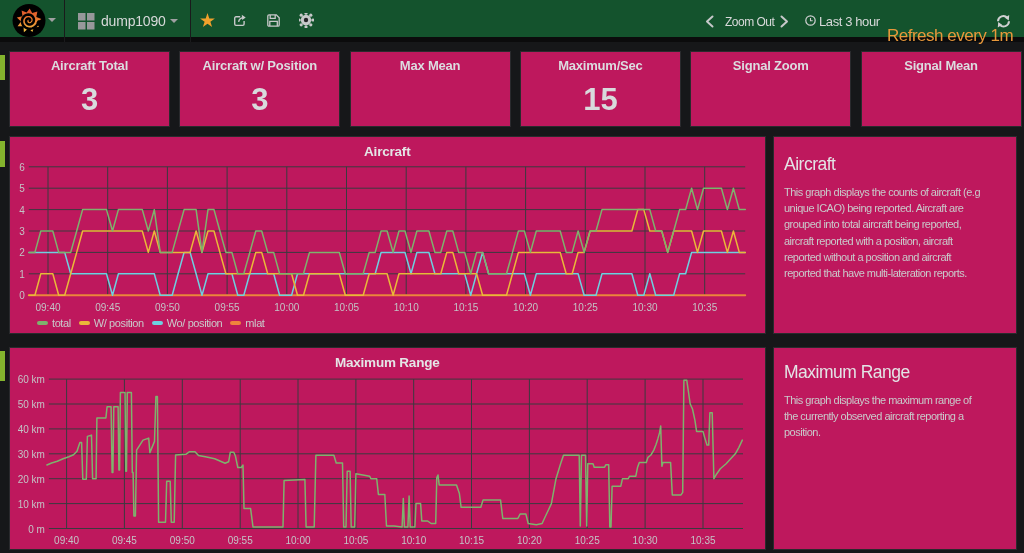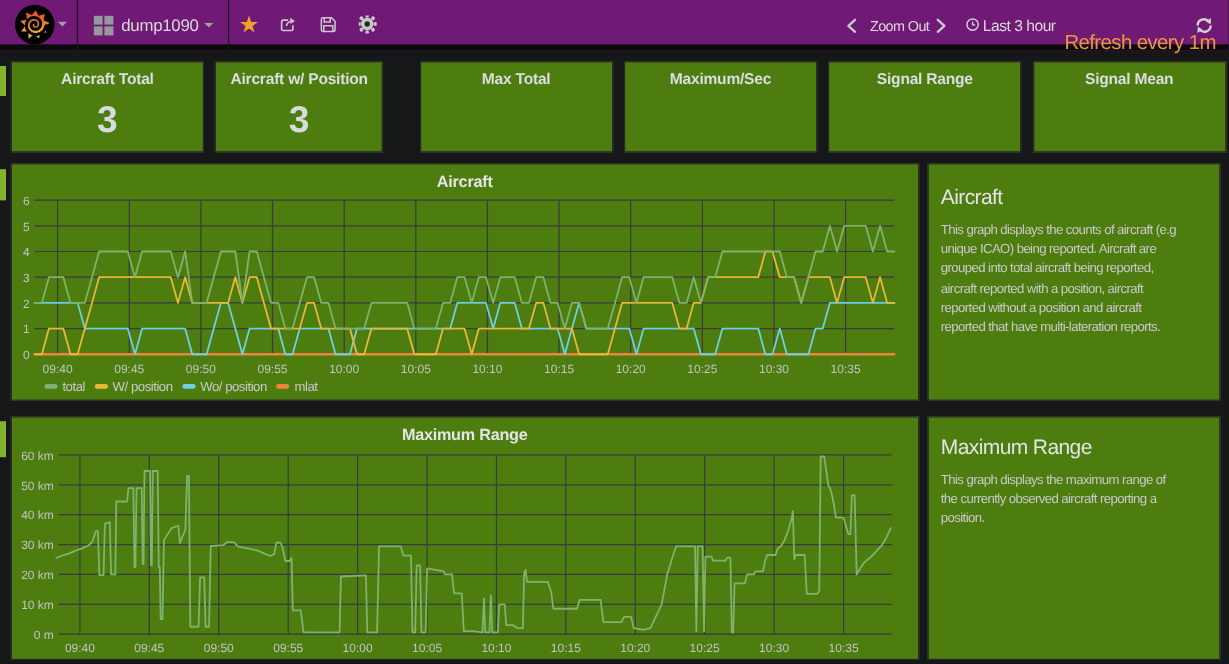--- a/index.html
+++ b/index.html
@@ -1,18 +1,18 @@
 <!DOCTYPE html>
 <html><head><meta charset="utf-8"><style>
 * { margin:0; padding:0; box-sizing:border-box; }
 html,body { width:1024px; height:553px; background:#161719; font-family:"Liberation Sans",sans-serif; overflow:hidden; position:relative; }
-.navbar { position:absolute; left:0; top:0; width:1024px; height:42px; background:#701a75; border-bottom:5px solid #0b0b0c; }
+.navbar { position:absolute; left:0; top:0; width:1024px; height:42px; background:#14532d; border-bottom:5px solid #0b0b0c; }
 .navdiv { position:absolute; top:0; width:1px; height:42px; background:#1a1a1c; }
 .navtxt { position:absolute; color:#d8d9da; white-space:nowrap; }
-.panel { position:absolute; background:#4d7c0f; border:1px solid #2a2a2d; }
+.panel { position:absolute; background:#be185d; border:1px solid #2a2a2d; }
 .ptitle { text-align:center; font-size:13px; font-weight:bold; color:#dcdde0; padding-top:6px; letter-spacing:-0.2px; }
 .bigval { text-align:center; font-size:31px; font-weight:bold; color:#d8dadc; margin-top:9px; }
 .bigval .suf { font-size:20px; }
 .tab { position:absolute; left:0; width:5px; background:#84b42d; }
 .charttitle { position:absolute; width:100%; text-align:center; font-size:13.5px; font-weight:bold; color:#e4e5e6; letter-spacing:-0.2px; }
 .legend { position:absolute; font-size:11px; color:#c9cacb; letter-spacing:-0.4px; }
 .legend .dash { display:inline-block; width:11px; height:4px; border-radius:2px; vertical-align:middle; margin-right:4px; position:relative; top:-1px; }
 .legend span.item { margin-right:8px;margin-top:20px; }
 .texthead { font-size:17.5px; color:#e3e4e6; font-weight:400; letter-spacing:-0.5px; }
 .textbody { font-size:11px; color:#c9cacb; line-height:16.2px; margin-top:9px; letter-spacing:-0.5px; }
@@ -91,32 +91,33 @@
 <polygon points="1.8,13.6 2.2,8.1 6.1,10.8" fill="#d0d1d2" stroke="none"></polygon>
 </svg>
 </div>
 <div class="tab" style="top:55px;height:25px"></div>
 <div class="tab" style="top:141px;height:26px"></div>
 <div class="tab" style="top:351px;height:30px"></div>
 <div class="panel stat" style="left:9.0px;top:51px;width:161px;height:75.5px">
   <div class="ptitle">Aircraft Total</div>
   <div class="bigval">3</div>
 </div>
-<div class="panel stat" style="left:179.3px;top:51px;width:140px;height:75.5px">
+<div class="panel stat" style="left:179.3px;top:51px;width:161px;height:75.5px">
   <div class="ptitle">Aircraft w/ Position</div>
   <div class="bigval">3</div>
 </div>
 <div class="panel stat" style="left:349.6px;top:51px;width:161px;height:75.5px">
-  <div class="ptitle">Max Total</div>
+  <div class="ptitle">Max Mean</div>
 </div>
 <div class="panel stat" style="left:519.9px;top:51px;width:161px;height:75.5px">
   <div class="ptitle">Maximum/Sec</div>
+  <div class="bigval">15</div>
 </div>
 <div class="panel stat" style="left:690.2px;top:51px;width:161px;height:75.5px">
-  <div class="ptitle">Signal Range</div>
+  <div class="ptitle">Signal Zoom</div>
 </div>
 <div class="panel stat" style="left:860.5px;top:51px;width:161px;height:75.5px">
   <div class="ptitle">Signal Mean</div>
 </div>
 <div class="panel" style="left:9px;top:136px;width:756.5px;height:198px">
   <div class="charttitle" style="top:7px">Aircraft</div>
   <svg width="756" height="198" style="position:absolute;left:0;top:0">
       <line x1="18.8" y1="158.2" x2="735.2" y2="158.2" stroke="#3a3b3f" stroke-width="1"></line>
       <text x="14.8" y="162.2" text-anchor="end" font-size="10" fill="#c3c4c6">0</text>
       <line x1="18.8" y1="136.8" x2="735.2" y2="136.8" stroke="#3a3b3f" stroke-width="1"></line>

